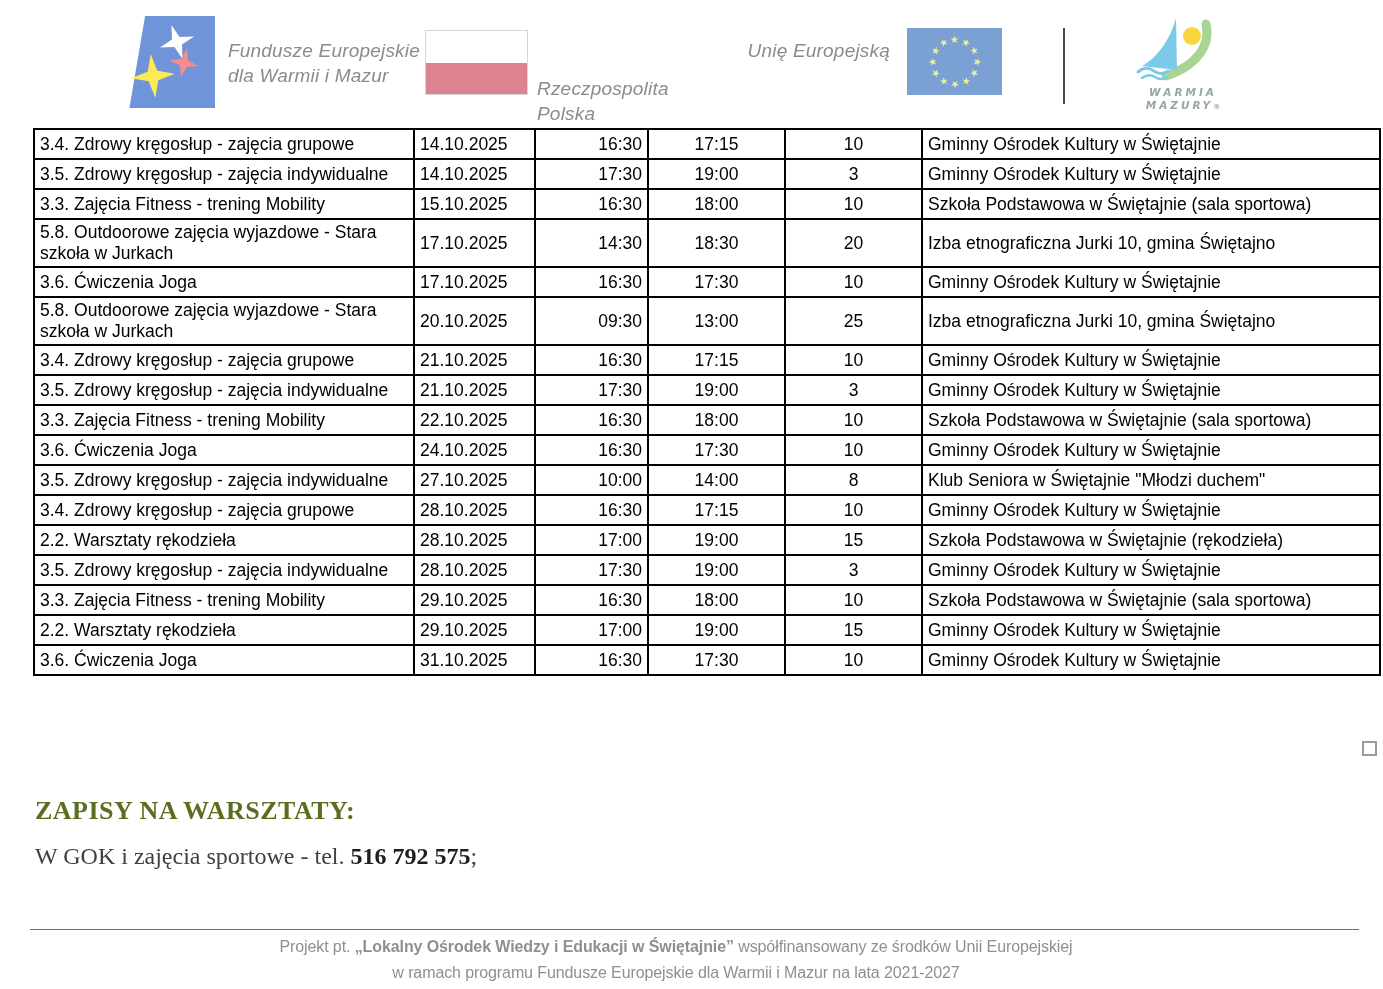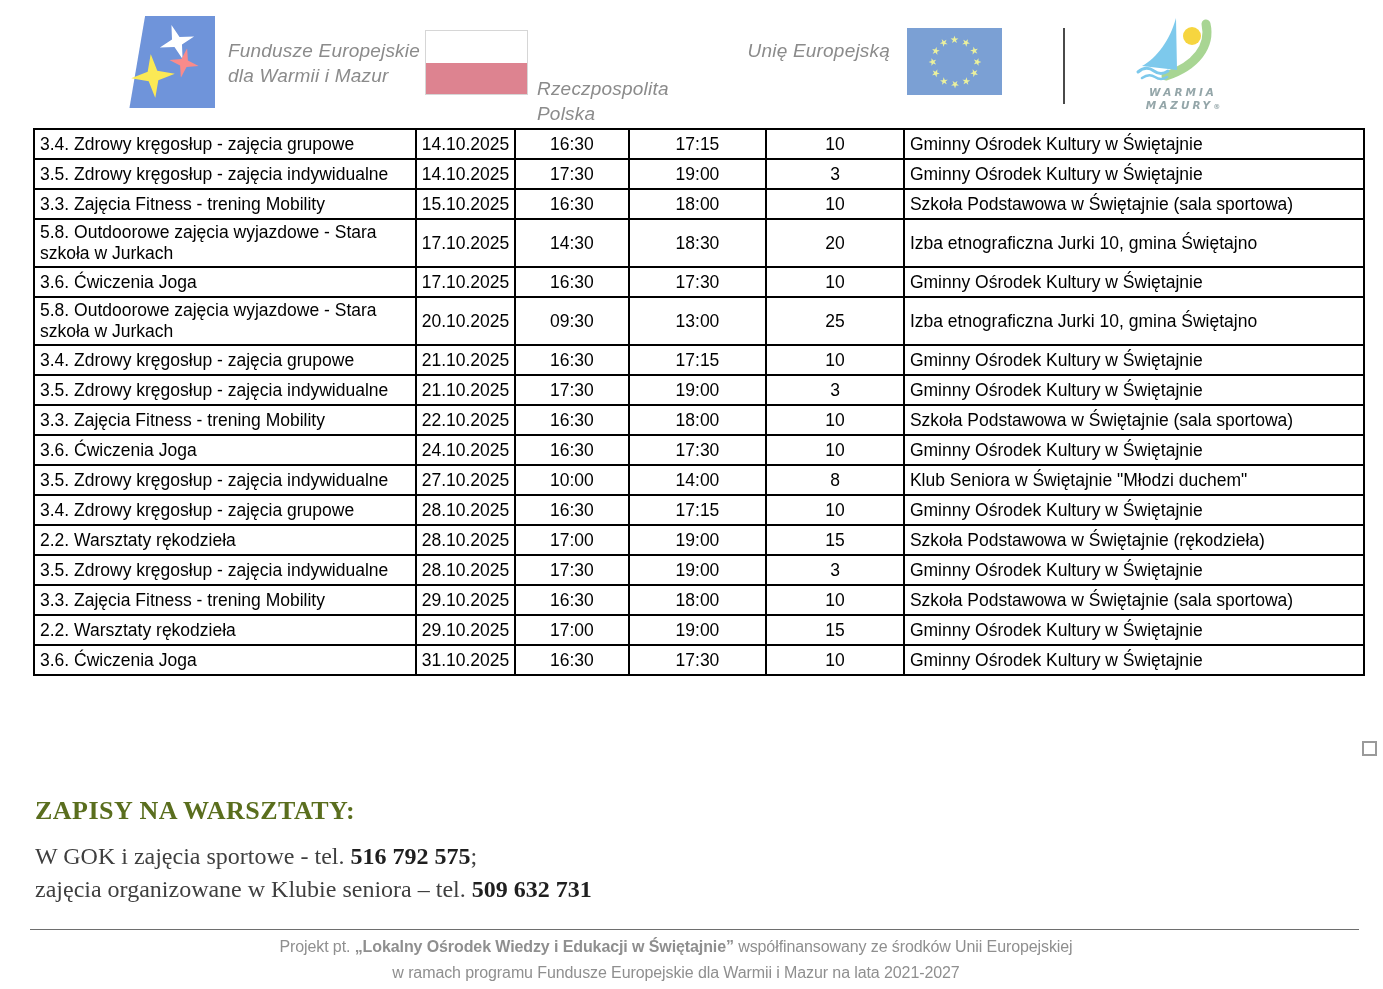--- a/index.html
+++ b/index.html
@@ -45,22 +45,22 @@
   .wm-logo { left:1126px; top:16px; width:114px; height:94px; text-align:center; }
   .wm-text { font-family:"DejaVu Sans", sans-serif; font-style:italic; font-weight:700;
       font-size:10.5px; line-height:13px; letter-spacing:3px; color:var(--wm-text,#94a6a9); }
   .wm-reg { font-size:7px; letter-spacing:0; vertical-align:baseline; }
 
   
   table.schedule { position:absolute; left:33px; top:128px; width:1332px; border-collapse:collapse;
       font-size:17.5px; color:#000; table-layout:fixed; }
   table.schedule td { border:2px solid #000; height:30px; line-height:21px; padding:2px 5px; overflow:hidden; }
   td.col-name { width:380px; text-align:left; }
-  td.col-date { width:99px; }
-  td.col-start{ width:113px; text-align:center; }
+  td.col-date { width:121px; }
+  td.col-start{ width:113px; text-align:right; }
   td.col-end  { width:137px; text-align:center; }
   td.col-seats{ width:137px; text-align:center; }
   td.col-location { width:458px; text-align:left; padding-left:9px; }
 
   .anchor-marker { left:1362px; top:741px; width:15px; height:15px; border:2px solid #9a9a9a; background:#fff; }
 
   
   .signup-heading { left:35px; top:796px; font-family:"Liberation Serif", serif; font-weight:700;
       font-size:26px; letter-spacing:.5px; color:var(--accent-olive,#5a6e1e); }
   .signup-body { left:35px; top:840px; font-family:"Liberation Serif", serif; font-size:24px;
@@ -272,20 +272,19 @@
       </tr>
     </tbody>
 </table>
 
 <div class="abs anchor-marker"></div>
 
 <div class="abs signup-heading">ZAPISY NA WARSZTATY:</div>
 
 <div class="abs signup-body">
   <div><span>W GOK i zajęcia sportowe - tel. </span><b>516 792 575</b><span>;</span></div>
-  <div><span>zajęcia organizowane w Klubie seniora – tel. </span><b>509 632 731</b></div>
 </div>
 
 <div class="abs footer-rule"></div>
 <div class="abs footer-text">
   <div><span>Projekt pt. </span><b>„Lokalny Ośrodek Wiedzy i Edukacji w Świętajnie”</b><span> współfinansowany ze środków Unii Europejskiej</span></div>
   <div>w ramach programu Fundusze Europejskie dla Warmii i Mazur na lata 2021-2027</div>
 </div>
 
 </body></html>

